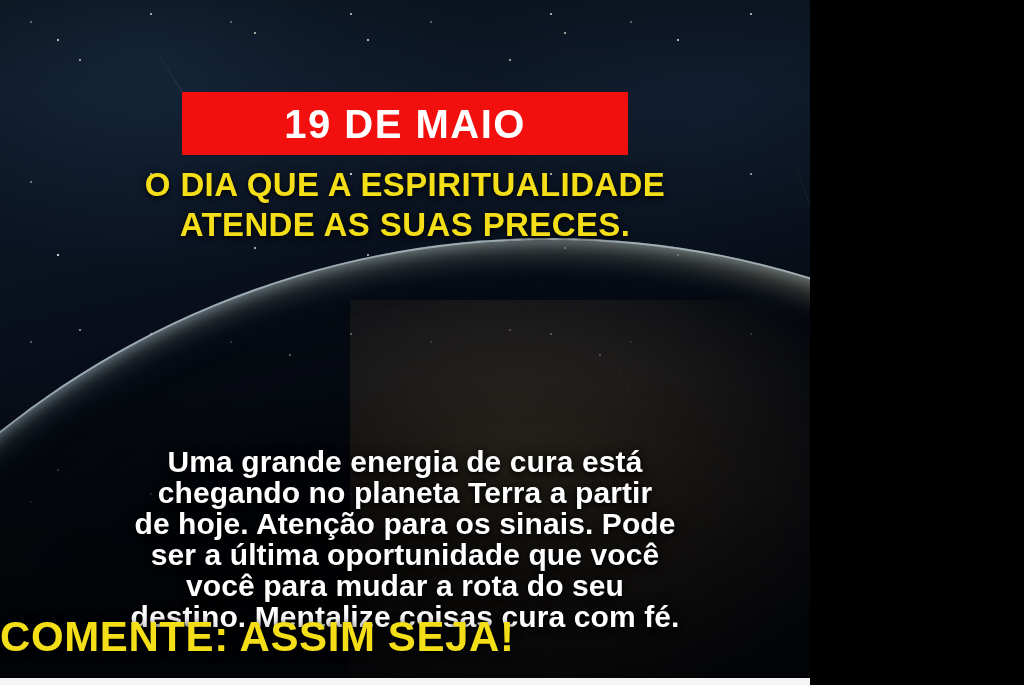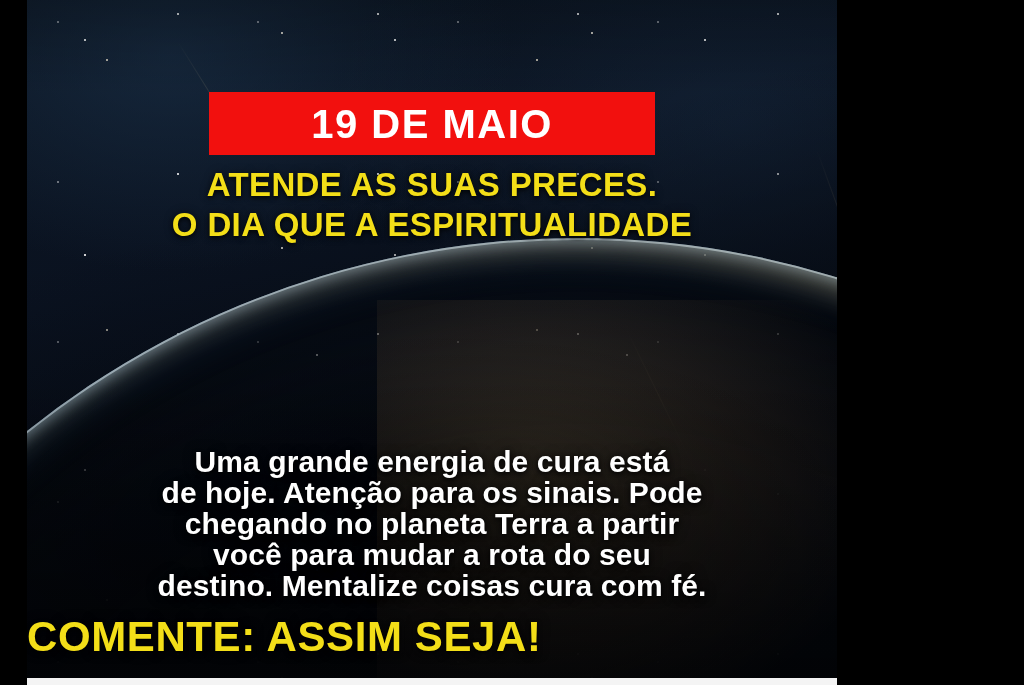--- a/index.html
+++ b/index.html
@@ -9,21 +9,20 @@
     background:#000;
     font-family:"Liberation Sans", sans-serif;
     overflow:hidden;
   }
 
   .poster {
     position:relative;
     width:810px; height:685px;
     overflow:hidden;
     background:#05080f;
-    margin-left:27px;
   }
 
   
   .space {
     position:absolute; inset:0;
     background:
       radial-gradient(ellipse 60% 45% at 18% 8%, rgba(30,54,80,0.55) 0%, rgba(10,18,30,0) 70%),
       radial-gradient(ellipse 70% 55% at 88% 18%, rgba(26,46,70,0.45) 0%, rgba(8,14,24,0) 72%),
       linear-gradient(170deg, #0b1522 0%, #0a1220 38%, #070d18 62%, #05080f 100%);
   }
@@ -268,28 +267,29 @@
   <div class="glow-warm"></div>
   <div class="vignette"></div>
 
   <div class="content">
 
     <div class="date-banner">
       <span class="date-text">19 DE MAIO</span>
     </div>
 
     <div class="headline">
+      <span class="hl-line">O DIA QUE A ESPIRITUALIDADE</span>
       <span class="hl-line">ATENDE AS SUAS PRECES.</span>
-      <span class="hl-line">O DIA QUE A ESPIRITUALIDADE</span>
     </div>
 
     <div class="body-copy">
       <span class="bc-line">Uma grande energia de cura está</span>
+      <span class="bc-line">chegando no planeta Terra a partir</span>
       <span class="bc-line">de hoje. Atenção para os sinais. Pode</span>
-      <span class="bc-line">chegando no planeta Terra a partir</span>
+      <span class="bc-line">ser a última oportunidade que você</span>
       <span class="bc-line">você para mudar a rota do seu</span>
       <span class="bc-line">destino. Mentalize coisas cura com fé.</span>
     </div>
 
     <div class="cta">COMENTE: ASSIM SEJA!</div>
 
   </div>
 
   <div class="bottom-strip"></div>
 </div>

